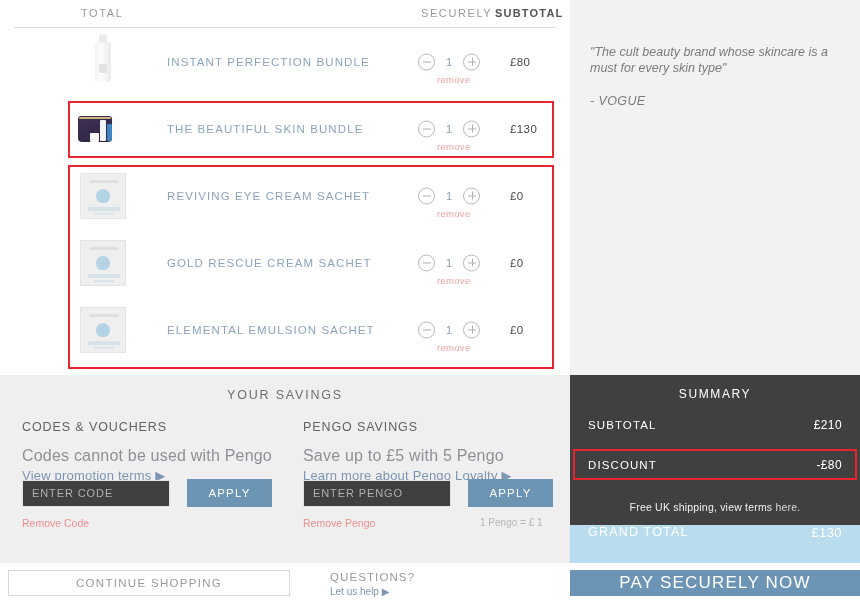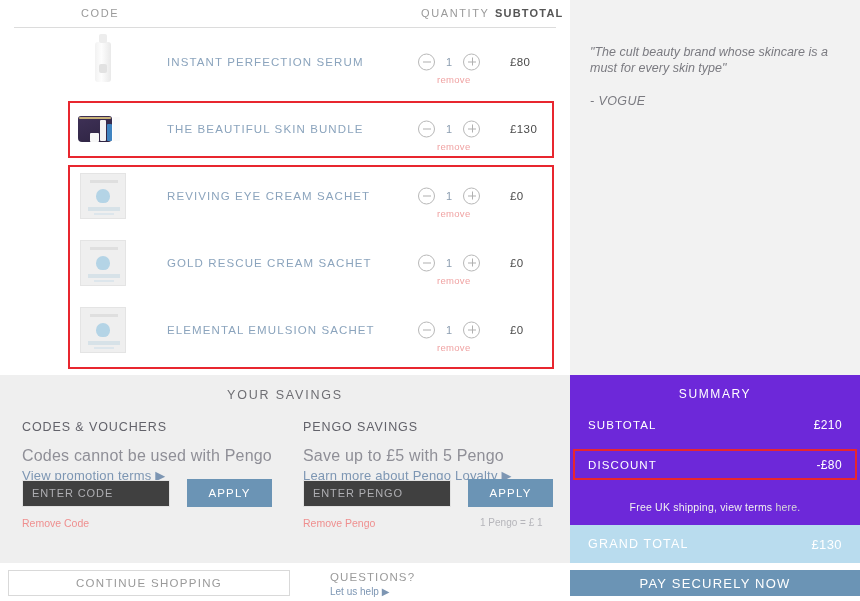--- a/index.html
+++ b/index.html
@@ -96,66 +96,66 @@
   .tinput::placeholder { color:#aeaeb2; }
   .apply { width:85px; height:28px; margin-left:17px; background:#6b94b5; color:#fff;
      border:none; font-size:11.5px; letter-spacing:1.2px;
      font-family:"Liberation Sans", sans-serif; cursor:pointer; }
   .rm-link { position:absolute; top:142px; font-size:10.5px; color:#ef8f8f; cursor:pointer; }
   .rm-link.left { left:22px; }
   .rm-link.right { left:303px; }
   .pengo-rate { position:absolute; top:142px; left:480px; font-size:10px; color:#b5b5ba; }
 
   
-  .summary { position:absolute; left:570px; top:375px; width:290px; height:188px; background:#6d28d9; }
+  .summary { position:absolute; left:570px; top:375px; width:290px; height:188px; background:#404040; }
   .sum-title { text-align:center; padding-top:12px; font-size:12px;
      letter-spacing:1.6px; color:#fff; }
   .sum-row { position:absolute; left:0; width:290px; height:32px;
      display:flex; align-items:center; justify-content:space-between; padding:0 18px; }
   .sum-row .lbl { font-size:11.5px; letter-spacing:1.1px; color:#fff; }
   .sum-row .val { font-size:12px; letter-spacing:.4px; color:#fff; }
   .ship { position:absolute; left:0; top:126px; width:290px; text-align:center;
      font-size:10.5px; color:#f0f0f0; letter-spacing:.2px; }
   .ship a { color:#d8d8d8; text-decoration:none; }
   .grand { position:absolute; left:0; top:150px; width:290px; height:38px;
-     background:#b9dcee; display:flex; align-items:center; justify-content:space-between; padding:0 18px; }
+     background:#b9dcee; display:flex; justify-content:space-between; padding:0 18px; }
   .grand .lbl { font-size:12.5px; letter-spacing:1.2px; color:#fff; }
   .grand .val { font-size:13px; color:#fff; letter-spacing:.4px; }
 
   
   .footer { position:absolute; left:0; top:563px; width:860px; height:34px; background:#fff; }
   .continue { position:absolute; left:8px; top:7px; width:282px; height:26px;
      border:1px solid #d9d9d9; background:#fff; color:#9a9a9a; font-size:11.5px;
      letter-spacing:1.3px; font-family:"Liberation Sans", sans-serif; cursor:pointer; }
   .questions { position:absolute; left:330px; top:8px; width:200px; }
   .q1 { font-size:11.5px; letter-spacing:1.1px; color:#9a9a9a; }
   .q2 { font-size:10px; color:#7d96b3; margin-top:3px; cursor:pointer; }
   .paynow { position:absolute; left:570px; top:7px; width:290px; height:26px;
-     background:#6b94b5; color:#fff; border:none; font-size:13px; letter-spacing:1.2px;
+     background:#6b94b5; color:#fff; border:none; font-size:17px; letter-spacing:1.2px;
      font-family:"Liberation Sans", sans-serif; cursor:pointer; }
 </style>
 </head>
 <body>
 
 <div class="page">
 
   <div class="cart">
     <div class="cart-head">
-      <div class="col-items">CODE</div>
-      <div class="col-qty">QUANTITY</div>
+      <div class="col-items">TOTAL</div>
+      <div class="col-qty">SECURELY</div>
       <div class="col-sub">SUBTOTAL</div>
     </div>
 
     <div class="rows">
 
       <div class="row">
         <div class="thumb">
             <div class="serum"></div>
           </div>
-        <div class="pname">INSTANT PERFECTION SERUM</div>
+        <div class="pname">INSTANT PERFECTION BUNDLE</div>
         <div class="qty">
           <div class="circ"></div>
           <div class="qtyval">1</div>
           <div class="circ plus"></div>
         </div>
         <div class="remove">remove</div>
         <div class="price">£80</div>
       </div>
 
       <div class="row">

